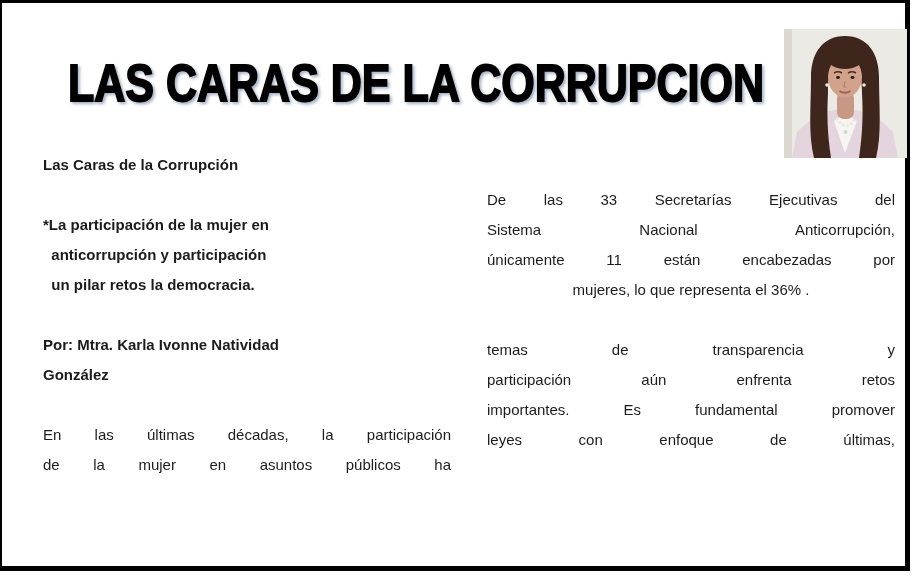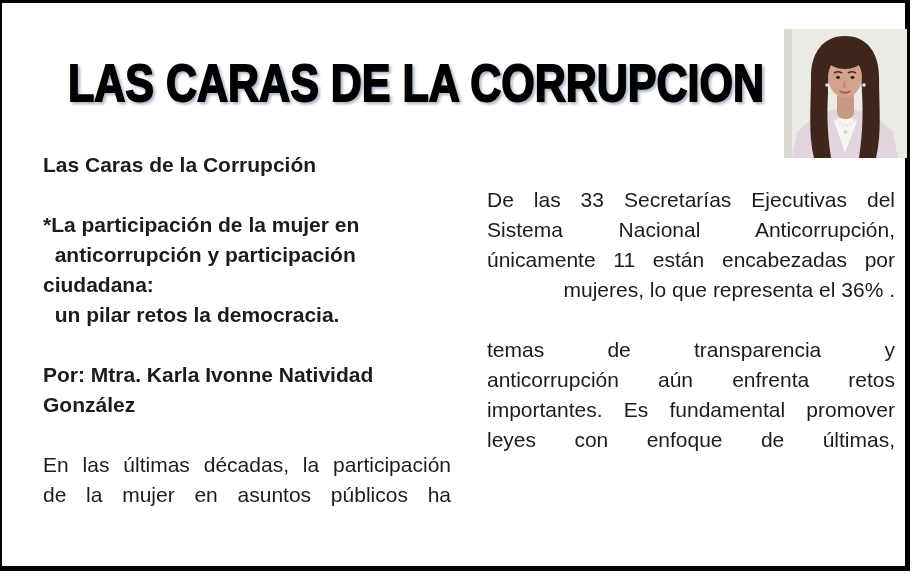--- a/index.html
+++ b/index.html
@@ -35,36 +35,36 @@
   }
   .title-shadow { filter: drop-shadow(2px 2px 1.5px rgba(115,135,165,0.65)); }
   .photo-frame {
     position: absolute; left: 784px; top: 29px;
     width: 123px; height: 129px;
     overflow: hidden;
   }
   .col {
     position: absolute;
     width: 408px;
-    font-size: 21px;
+    font-size: 15px;
     line-height: 30px;
   }
   .col-left  { left: 43px;  top: 150px; }
   .col-right { left: 487px; top: 185px; }
   .block { margin-bottom: 30px; }
   .bold { font-weight: bold; }
   .tline { white-space: pre; }
   .tline.j {
     white-space: normal;
     text-align: justify;
     text-align-last: justify;
   }
   .tline.last {
     white-space: normal;
-    text-align: right;
+    text-align: center;
   }
 </style>
 </head>
 <body>
 
 <div class="page-border"></div>
 
 <div class="title-wrap">
   <svg width="706" height="64" viewBox="0 0 706 64" class="title-shadow">
     <text x="0" y="47" font-size="52" textLength="696" lengthAdjust="spacingAndGlyphs">LAS CARAS DE LA CORRUPCION</text>
@@ -101,21 +101,20 @@
   </svg>
 </div>
 
 <div class="col col-left">
   <div class="block bold">
     <div class="tline">Las Caras de la Corrupción</div>
   </div>
   <div class="block bold">
     <div class="tline">*La participación de la mujer en</div>
     <div class="tline">  anticorrupción y participación</div>
-    <div class="tline">ciudadana:</div>
     <div class="tline">  un pilar retos la democracia.</div>
   </div>
   <div class="block bold">
     <div class="tline">Por: Mtra. Karla Ivonne Natividad</div>
     <div class="tline">González</div>
   </div>
   <div class="block">
     <div class="tline j">En las últimas décadas, la participación</div>
     <div class="tline j">de la mujer en asuntos públicos ha</div>
   </div>
@@ -123,17 +122,17 @@
 
 <div class="col col-right">
   <div class="block">
     <div class="tline j">De las 33 Secretarías Ejecutivas del</div>
     <div class="tline j">Sistema Nacional Anticorrupción,</div>
     <div class="tline j">únicamente 11 están encabezadas por</div>
     <div class="tline last">mujeres, lo que representa el 36% .</div>
   </div>
   <div class="block">
     <div class="tline j">temas de transparencia y</div>
-    <div class="tline j">anticorrupción aún enfrenta retos</div>
+    <div class="tline j">participación aún enfrenta retos</div>
     <div class="tline j">importantes. Es fundamental promover</div>
     <div class="tline j">leyes con enfoque de últimas,</div>
   </div>
 </div>
 
 </body></html>

